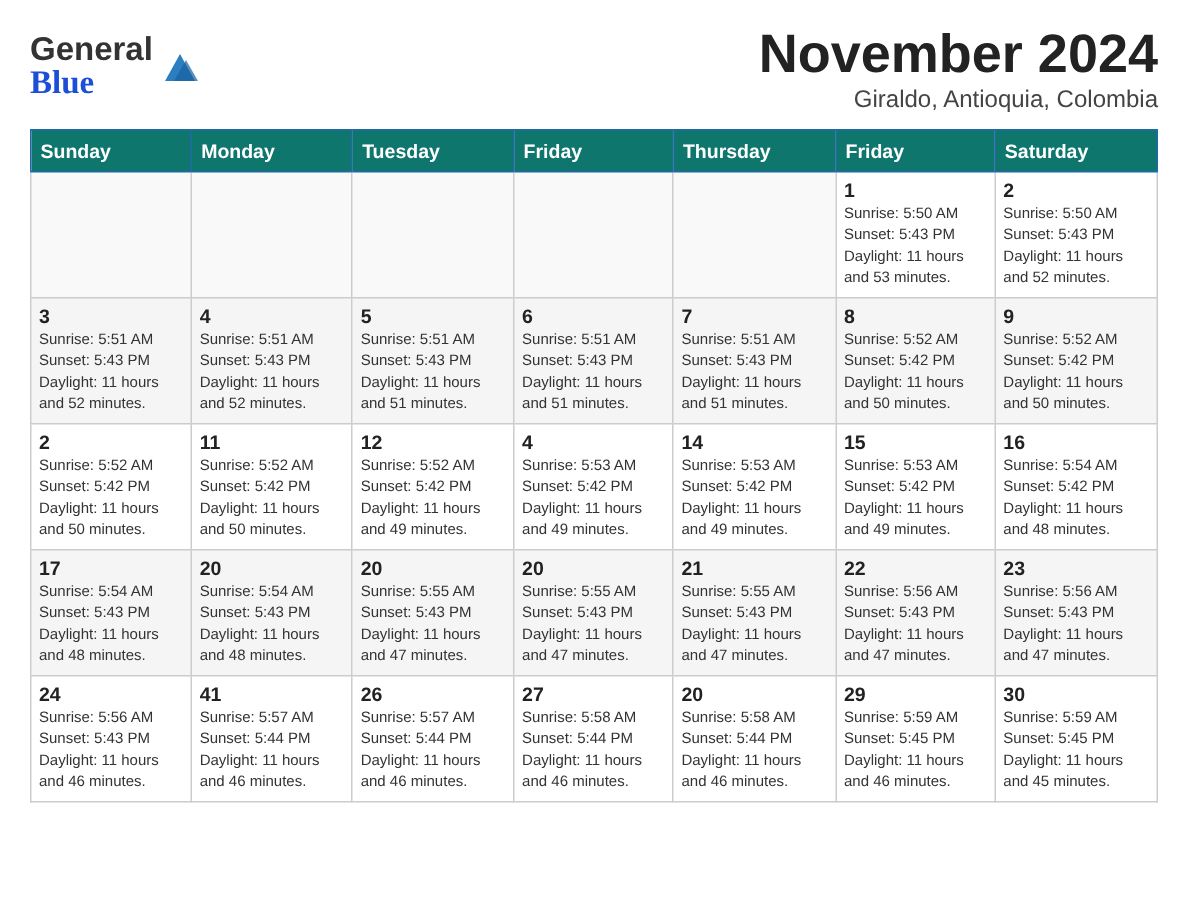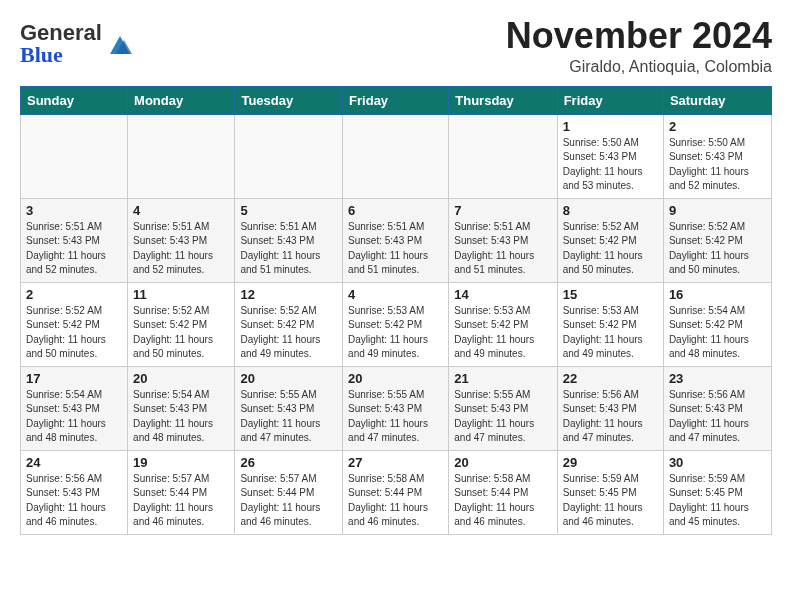--- a/index.html
+++ b/index.html
@@ -242,21 +242,21 @@
             <span class="day-num">23</span>
             <div class="day-info">Sunrise: 5:56 AM<br>Sunset: 5:43 PM<br>Daylight: 11 hours<br>and 47 minutes.</div>
           </td>
         </tr>
         <tr class="row-odd">
           <td>
             <span class="day-num">24</span>
             <div class="day-info">Sunrise: 5:56 AM<br>Sunset: 5:43 PM<br>Daylight: 11 hours<br>and 46 minutes.</div>
           </td>
           <td>
-            <span class="day-num">19</span>
+            <span class="day-num">41</span>
             <div class="day-info">Sunrise: 5:57 AM<br>Sunset: 5:44 PM<br>Daylight: 11 hours<br>and 46 minutes.</div>
           </td>
           <td>
             <span class="day-num">26</span>
             <div class="day-info">Sunrise: 5:57 AM<br>Sunset: 5:44 PM<br>Daylight: 11 hours<br>and 46 minutes.</div>
           </td>
           <td>
             <span class="day-num">27</span>
             <div class="day-info">Sunrise: 5:58 AM<br>Sunset: 5:44 PM<br>Daylight: 11 hours<br>and 46 minutes.</div>
           </td>

